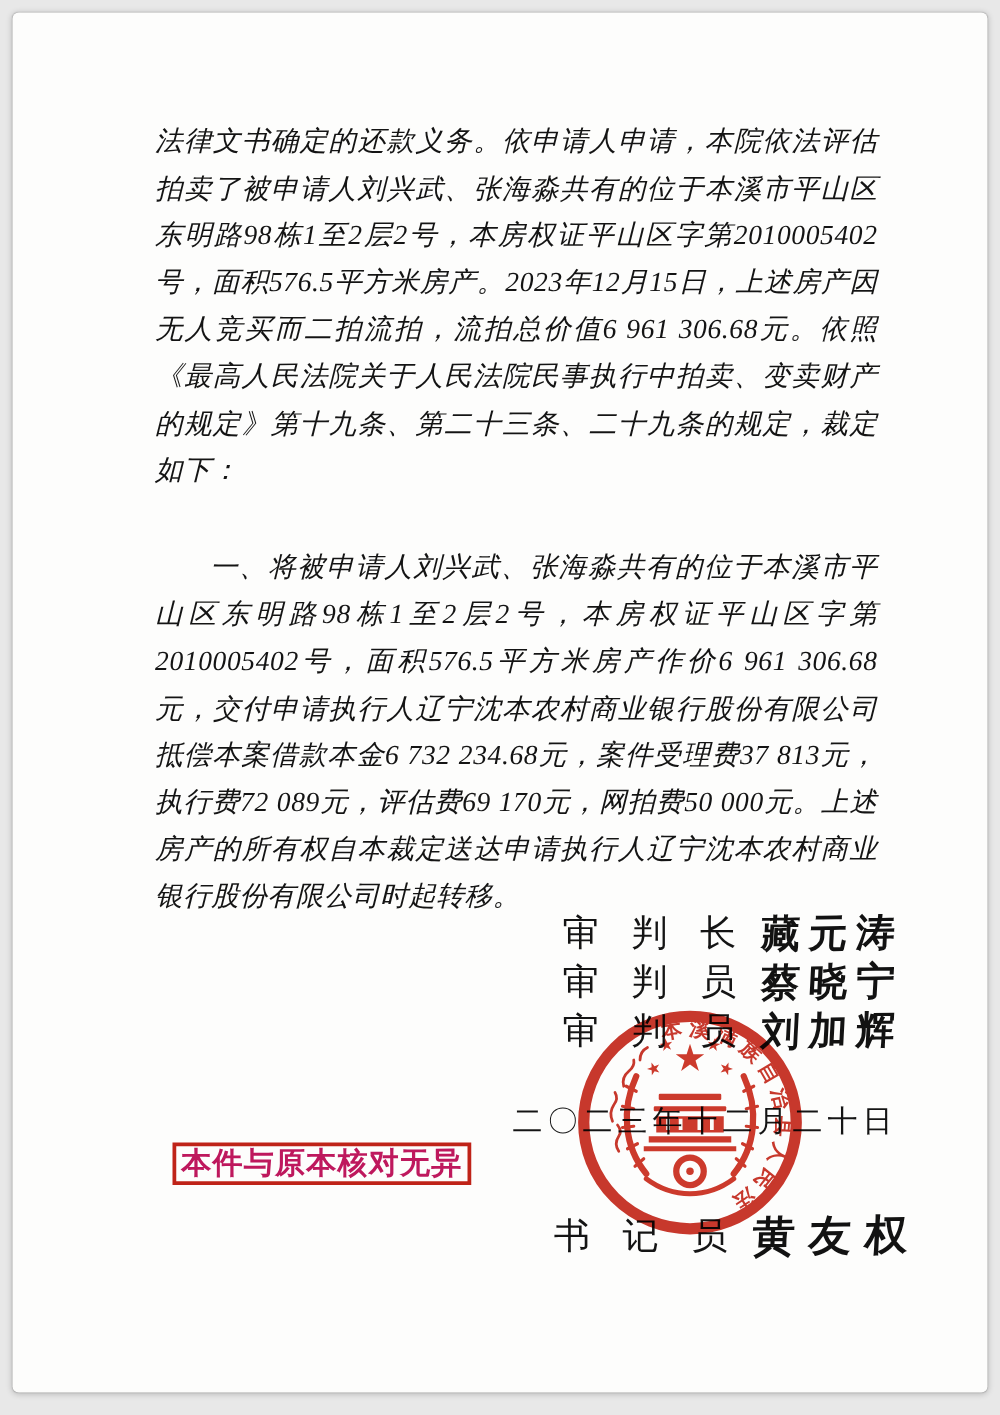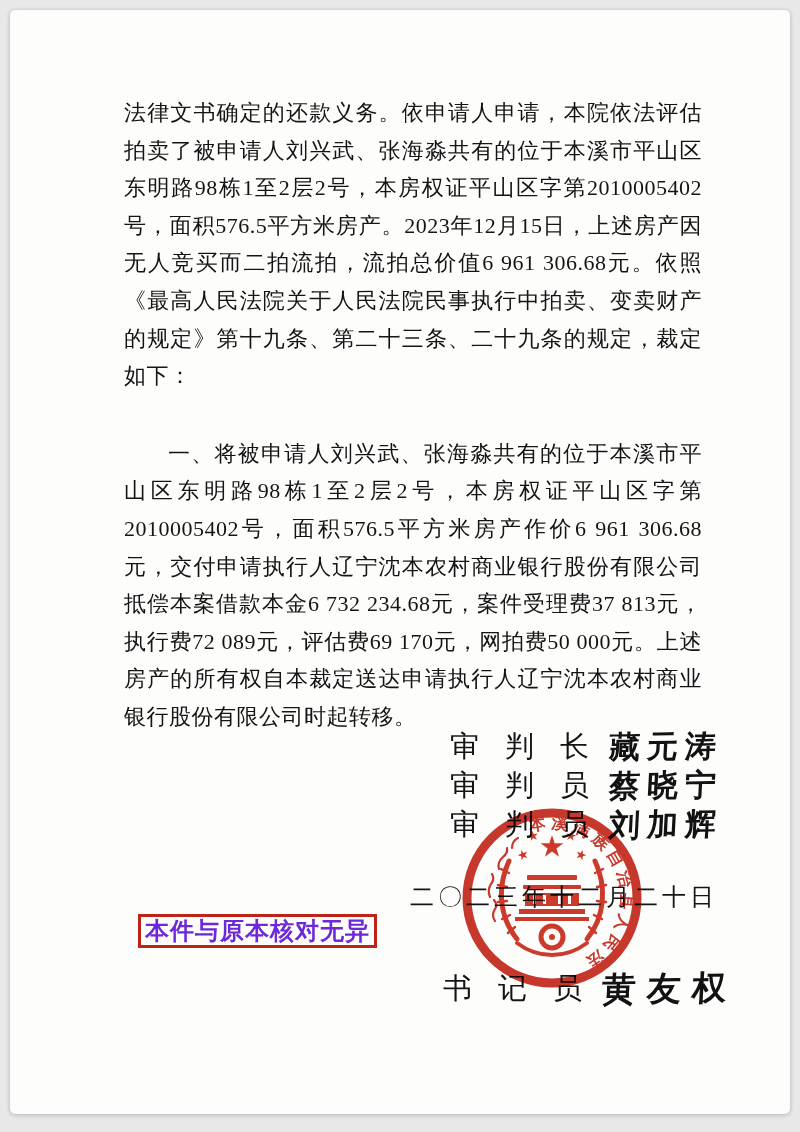--- a/index.html
+++ b/index.html
@@ -21,21 +21,21 @@
   .body-text{
     position:absolute;
     left:114px;top:84px;
     width:578px;
     font-size:22px;
     line-height:37.6px;
     color:#141414;
     text-align:justify;
     letter-spacing:.5px;
   }
-  .body-text p{margin:0;}
+  .body-text p{margin:0;font-style:italic;}
   .body-text p.indent{text-indent:2em;margin-top:40px;}
   .sig-row{
     position:absolute;
     left:440px;
     white-space:nowrap;
     color:#141414;
   }
   .sig-role{
     font-size:29px;
     letter-spacing:26px;
@@ -62,21 +62,21 @@
     left:400px;top:871px;
     font-size:24px;
     letter-spacing:4px;
     color:#141414;
     white-space:nowrap;
   }
   .verify-stamp{
     position:absolute;
     left:128px;top:904px;
     border:3px solid #bf2318;
-    color:#6d28d9;
+    color:#be185d;
     font-size:24px;
     font-weight:700;
     line-height:28px;
     padding:0 4px;
     letter-spacing:1px;
     white-space:nowrap;
     background:rgba(255,255,255,.0);
   }
   .court-seal{
     position:absolute;

